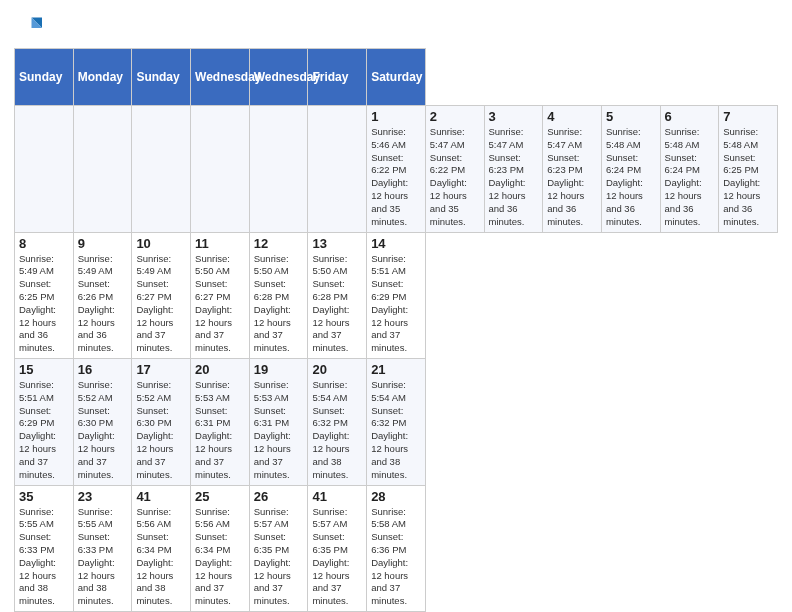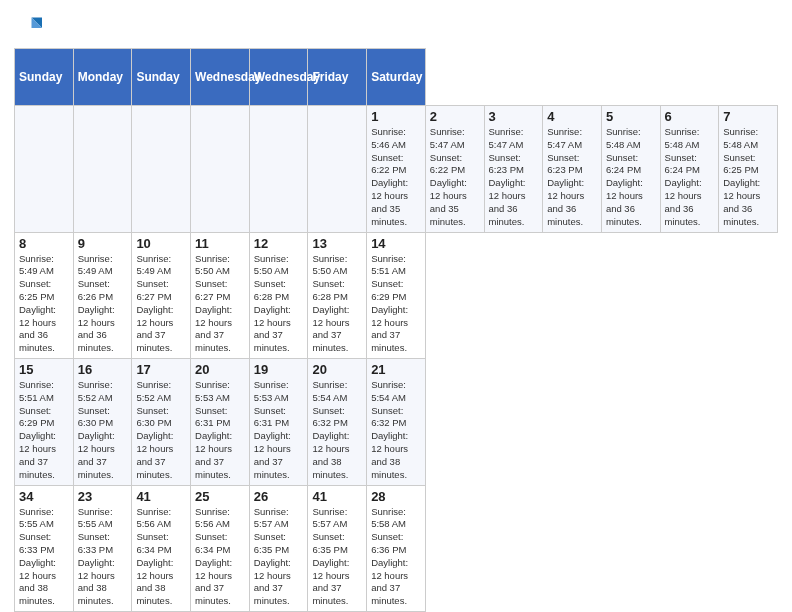--- a/index.html
+++ b/index.html
@@ -218,21 +218,21 @@
             <span class="day-num">20</span>
             <div class="day-info">Sunrise: 5:54 AM<br>Sunset: 6:32 PM<br>Daylight: 12 hours and 38 minutes.</div>
           </td>
           <td>
             <span class="day-num">21</span>
             <div class="day-info">Sunrise: 5:54 AM<br>Sunset: 6:32 PM<br>Daylight: 12 hours and 38 minutes.</div>
           </td>
         </tr>
         <tr>
           <td>
-            <span class="day-num">34</span>
+            <span class="day-num">35</span>
             <div class="day-info">Sunrise: 5:55 AM<br>Sunset: 6:33 PM<br>Daylight: 12 hours and 38 minutes.</div>
           </td>
           <td>
             <span class="day-num">23</span>
             <div class="day-info">Sunrise: 5:55 AM<br>Sunset: 6:33 PM<br>Daylight: 12 hours and 38 minutes.</div>
           </td>
           <td>
             <span class="day-num">41</span>
             <div class="day-info">Sunrise: 5:56 AM<br>Sunset: 6:34 PM<br>Daylight: 12 hours and 38 minutes.</div>
           </td>

